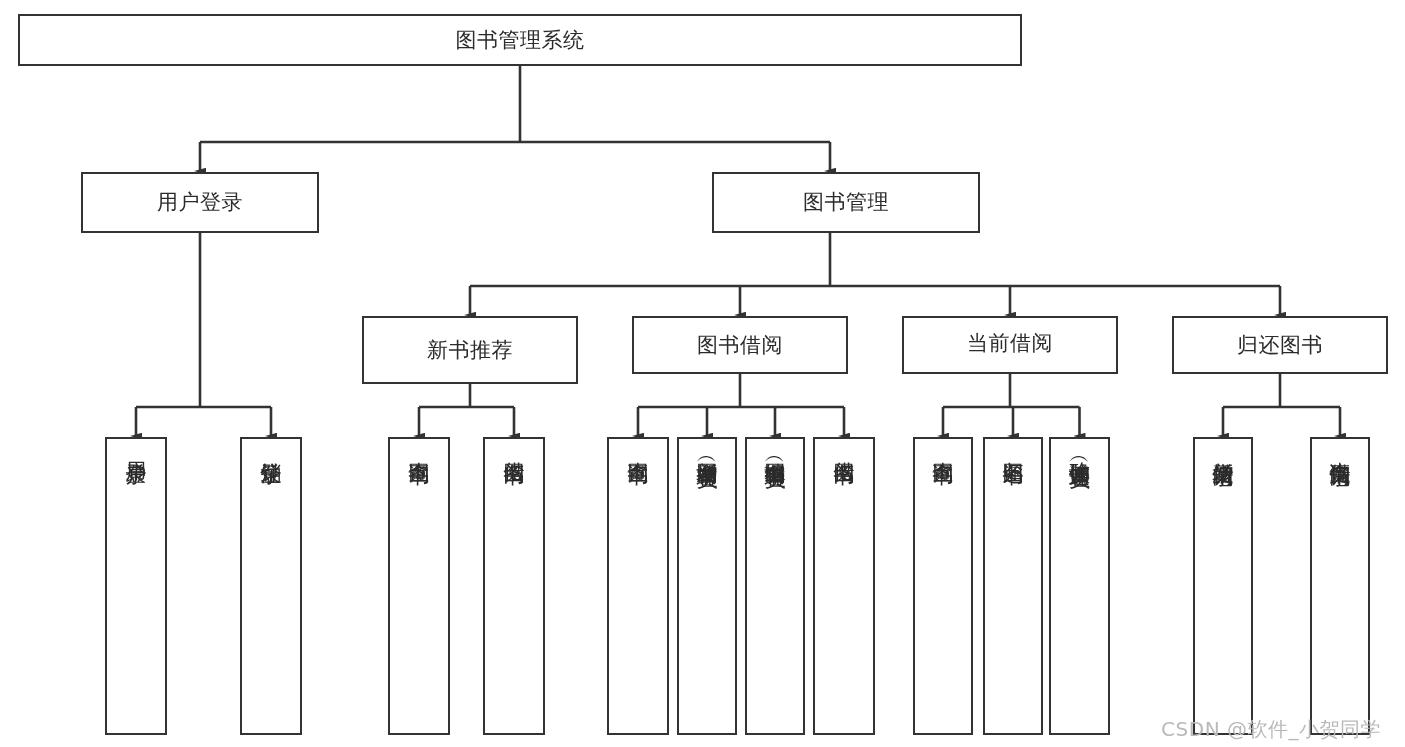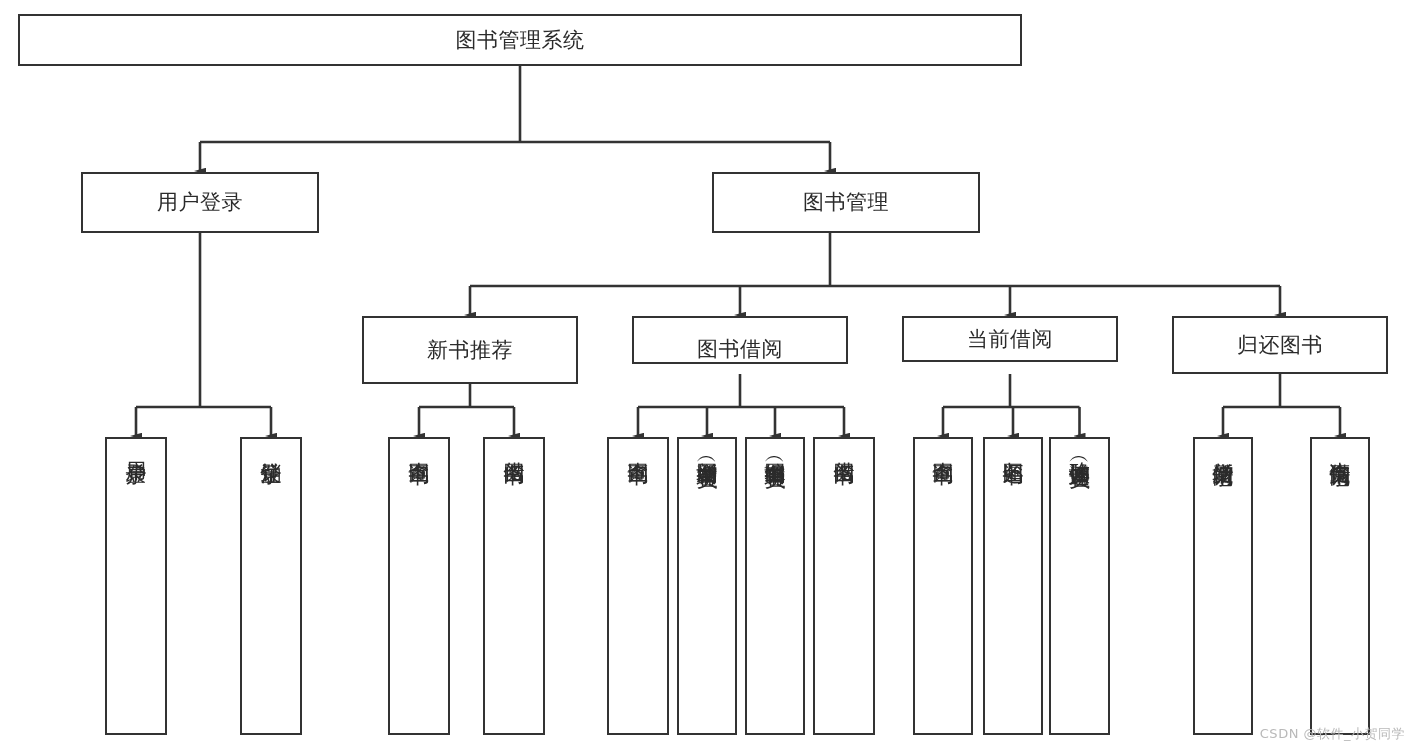--- a/index.html
+++ b/index.html
@@ -58,23 +58,23 @@
   .node.v .node-label {
     writing-mode: vertical-rl;
     text-orientation: upright;
     font-size: 21px;
     line-height: 1.05;
     letter-spacing: 1px;
     white-space: nowrap;
   }
   #watermark {
     position: absolute;
-    right: 0;
+    right: 24px;
     bottom: 4px;
-    font-size: 13px;
+    font-size: 20px;
     color: #b9b9b9;
     letter-spacing: 0.5px;
     white-space: nowrap;
     pointer-events: none;
   }
 </style>
 </head>
 <body>
 
 <div id="diagram-root">
@@ -128,24 +128,24 @@
       </div>
       <div class="node h" style="left: 81px; top: 172px; width: 238px; height: 61px;">
         <span class="node-label">用户登录</span>
       </div>
       <div class="node h" style="left: 712px; top: 172px; width: 268px; height: 61px;">
         <span class="node-label">图书管理</span>
       </div>
       <div class="node h" style="left: 362px; top: 316px; width: 216px; height: 68px;">
         <span class="node-label">新书推荐</span>
       </div>
-      <div class="node h" style="left: 632px; top: 316px; width: 216px; height: 48px; align-items: flex-end;">
+      <div class="node h" style="left: 632px; top: 316px; width: 216px; height: 58px;">
         <span class="node-label">图书借阅</span>
       </div>
-      <div class="node h" style="left: 902px; top: 316px; width: 216px; height: 46px;">
+      <div class="node h" style="left: 902px; top: 316px; width: 216px; height: 58px; font-family: Liberation Mono, monospace;">
         <span class="node-label">当前借阅</span>
       </div>
       <div class="node h" style="left: 1172px; top: 316px; width: 216px; height: 58px;">
         <span class="node-label">归还图书</span>
       </div>
       <div class="node v" style="left: 105px; top: 437px; width: 62px; height: 298px;">
         <span class="node-label">用户登录</span>
       </div>
       <div class="node v" style="left: 240px; top: 437px; width: 62px; height: 298px;">
         <span class="node-label">注销登录</span>

